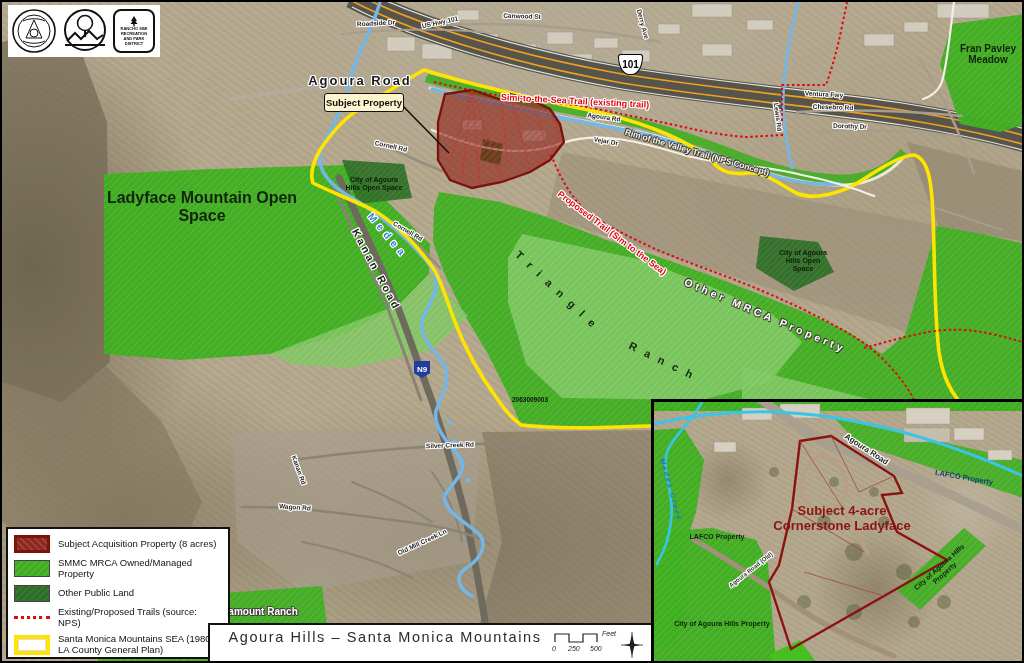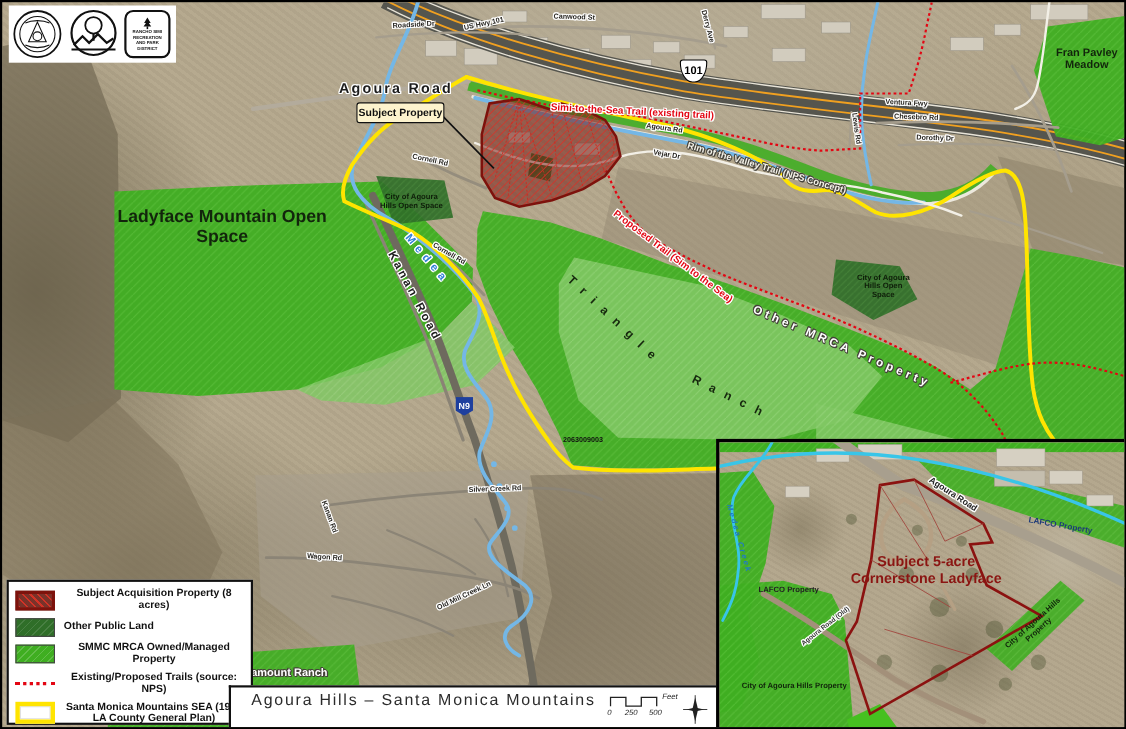--- a/index.html
+++ b/index.html
@@ -32,21 +32,21 @@
             clip-path:polygon(50% 100%,0 72%,0 0,100% 0,100% 72%);display:flex;align-items:center;justify-content:center;
             font-size:8px;font-weight:700;color:#fff;}
   
   #logos{position:absolute;left:6px;top:3px;width:152px;height:52px;background:#fff;display:flex;align-items:center;gap:4px;padding:0 3px;box-sizing:border-box;}
   .rsbox{width:42px;height:44px;border:2px solid #111;border-radius:8px;box-sizing:border-box;display:flex;flex-direction:column;align-items:center;justify-content:center;padding:1px;}
   .rsbox .t{font-size:4px;font-weight:700;color:#111;text-align:center;line-height:1.2;letter-spacing:0;}
   
   #legend{position:absolute;left:4px;top:525px;width:224px;height:132px;background:#fff;border:2px solid #111;box-sizing:border-box;padding:6px 6px 4px 6px;}
   .lrow{display:flex;align-items:center;margin-bottom:5px;}
   .lrow .sw{flex:0 0 36px;margin-right:8px;}
-  .lrow .lt{font-size:9.5px;font-weight:700;color:#111;line-height:1.15;text-align:center;}
+  .lrow .lt{font-size:9.5px;font-weight:400;color:#111;line-height:1.15;}
   .sw1{width:36px;height:18px;border:3px solid #7d120c;box-sizing:border-box;
        background:repeating-linear-gradient(45deg, rgba(214,48,36,.95) 0 1.5px, rgba(110,24,16,.6) 1.5px 5px),#8a5a50;}
   .sw2{width:36px;height:17px;border:1px solid #444;box-sizing:border-box;
        background:repeating-linear-gradient(135deg, rgba(255,255,255,.18) 0 1px, transparent 1px 5px),#3fae21;}
   .sw3{width:36px;height:17px;border:1px solid #444;box-sizing:border-box;
        background:repeating-linear-gradient(135deg, rgba(255,255,255,.12) 0 1px, transparent 1px 5px),#2f6e28;}
   .sw4{width:34px;height:0;border-top:3px dotted #e30613;}
   .sw5{width:34px;height:20px;border:4px solid #ffe400;box-sizing:border-box;background:#fff;box-shadow:0 0 0 1px #ddd inset;}
   
   #titleblock{position:absolute;left:206px;top:621px;width:483px;height:40px;background:#fff;border-top:2px solid #111;border-left:2px solid #111;box-sizing:border-box;}
@@ -270,26 +270,26 @@
       <div class="t">DISTRICT</div>
     </div>
   </div>
 
   <div id="legend">
     <div class="lrow">
       <div class="sw sw1"></div>
       <div class="lt">Subject Acquisition Property (8 acres)</div>
     </div>
     <div class="lrow">
+      <div class="sw sw2"></div>
+      <div class="lt">SMMC MRCA Owned/Managed Property</div>
+    </div>
+    <div class="lrow">
       <div class="sw sw3"></div>
       <div class="lt">Other Public Land</div>
-    </div>
-    <div class="lrow">
-      <div class="sw sw2"></div>
-      <div class="lt">SMMC MRCA Owned/Managed Property</div>
     </div>
     <div class="lrow">
       <div class="sw sw4"></div>
       <div class="lt">Existing/Proposed Trails (source: NPS)</div>
     </div>
     <div class="lrow">
       <div class="sw sw5"></div>
       <div class="lt" style="max-width:166px">Santa Monica Mountains SEA (1980 LA County General Plan)</div>
     </div>
   </div>
@@ -359,20 +359,20 @@
             <path d="M205,90 L240,74"></path>
           <path d="M138,107 L210,150"></path>
             <path d="M150,170 L230,194"></path>
         </g>
       </g>
     </svg>
     <div class="lbl halo" style="left:212px;top:48px;font-size:8px;font-weight:700;color:#222;transform:translate(-50%,-50%) rotate(33deg);">Agoura Road</div>
     <div class="lbl" style="left:310px;top:76px;font-size:7.5px;font-weight:700;color:#1d3a78;transform:translate(-50%,-50%) rotate(10deg);">LAFCO Property</div>
     <div class="lbl" style="left:17px;top:88px;font-size:7px;font-weight:700;font-style:italic;letter-spacing:2px;color:#1e78c8;transform:translate(-50%,-50%) rotate(74deg);">Medea Creek</div>
     <div class="lbl" style="left:63px;top:135px;font-size:7px;font-weight:700;color:#222;">LAFCO Property</div>
-    <div class="lbl" style="left:188px;top:109px;font-size:13px;font-weight:700;color:#8b1512;">Subject 5-acre</div>
+    <div class="lbl" style="left:188px;top:109px;font-size:13px;font-weight:700;color:#8b1512;">Subject 4-acre</div>
     <div class="lbl" style="left:188px;top:124px;font-size:13px;font-weight:700;color:#8b1512;">Cornerstone Ladyface</div>
     <div class="lbl halo" style="left:97px;top:168px;font-size:6px;font-weight:700;color:#333;transform:translate(-50%,-50%) rotate(-38deg);">Agoura Road (Old)</div>
     <div class="lbl" style="left:68px;top:222px;font-size:7px;font-weight:700;color:#11250b;">City of Agoura Hills Property</div>
     <div class="lbl wrap" style="left:288px;top:168px;width:70px;font-size:7px;font-weight:700;color:#11250b;transform:translate(-50%,-50%) rotate(-42deg);">City of Agoura Hills Property</div>
   </div>
 
 </div>
 
 </body></html>

